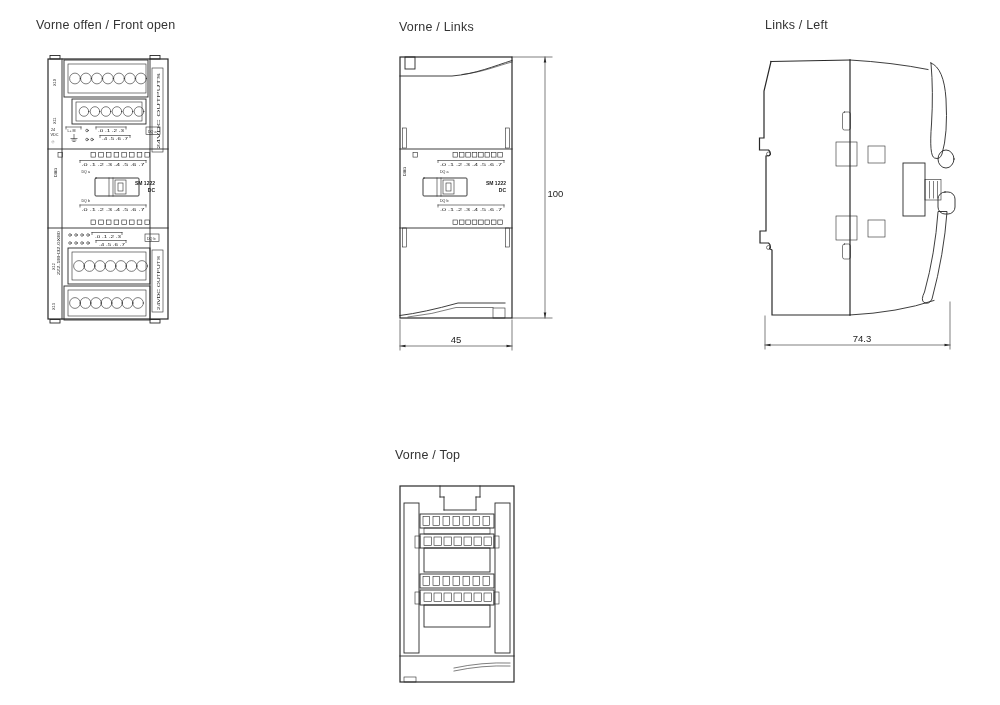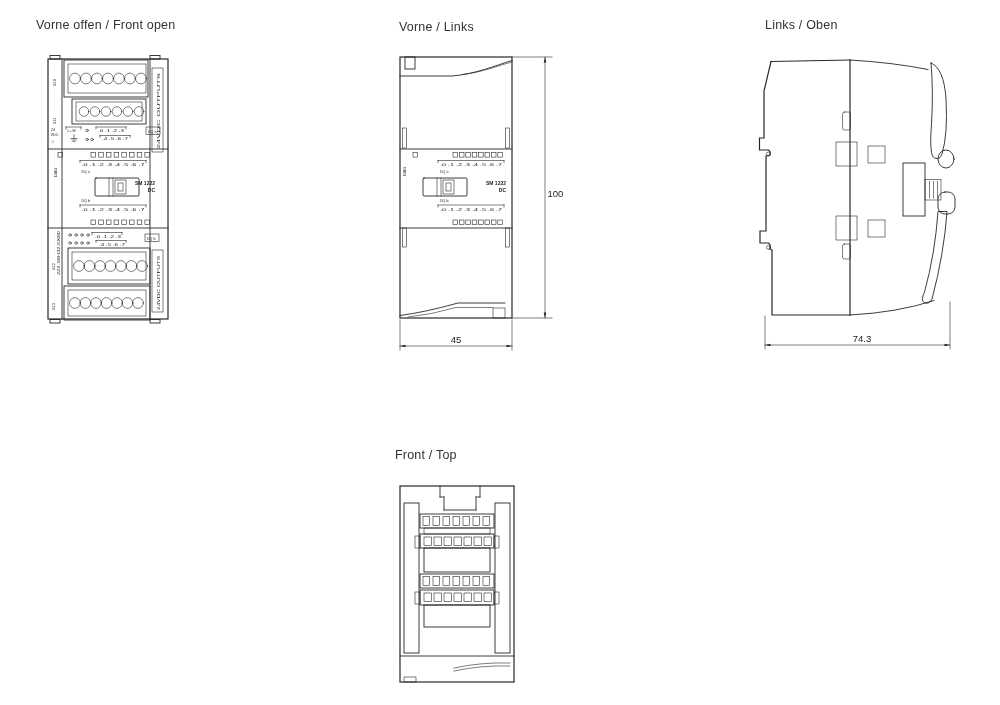--- a/index.html
+++ b/index.html
@@ -17,22 +17,22 @@
   .b5{font-size:5px;font-weight:700;}
   .dim{font-size:9.5px;fill:#222;}
 </style>
 </head>
 <body>
 
 <div class="canvas">
 
   <div class="vtitle" style="left:36px;top:18px">Vorne offen / Front open</div>
   <div class="vtitle" style="left:399px;top:20px">Vorne / Links</div>
-  <div class="vtitle" style="left:765px;top:18px">Links / Oben</div>
-  <div class="vtitle" style="left:395px;top:448px">Front / Top</div>
+  <div class="vtitle" style="left:765px;top:18px">Links / Left</div>
+  <div class="vtitle" style="left:395px;top:448px">Vorne / Top</div>
 
   <svg style="left:44px;top:54px" width="132" height="272" viewBox="0 0 132 272">
     <g class="ln">
 
       <rect x="6" y="1.5" width="10" height="3.5"></rect>
       <rect x="106" y="1.5" width="10" height="3.5"></rect>
       <rect x="6" y="265.5" width="10" height="3.5"></rect>
       <rect x="106" y="265.5" width="10" height="3.5"></rect>
       <rect x="4" y="5" width="120" height="260" class="thick"></rect>
       <line x1="18" y1="5" x2="18" y2="265"></line>

